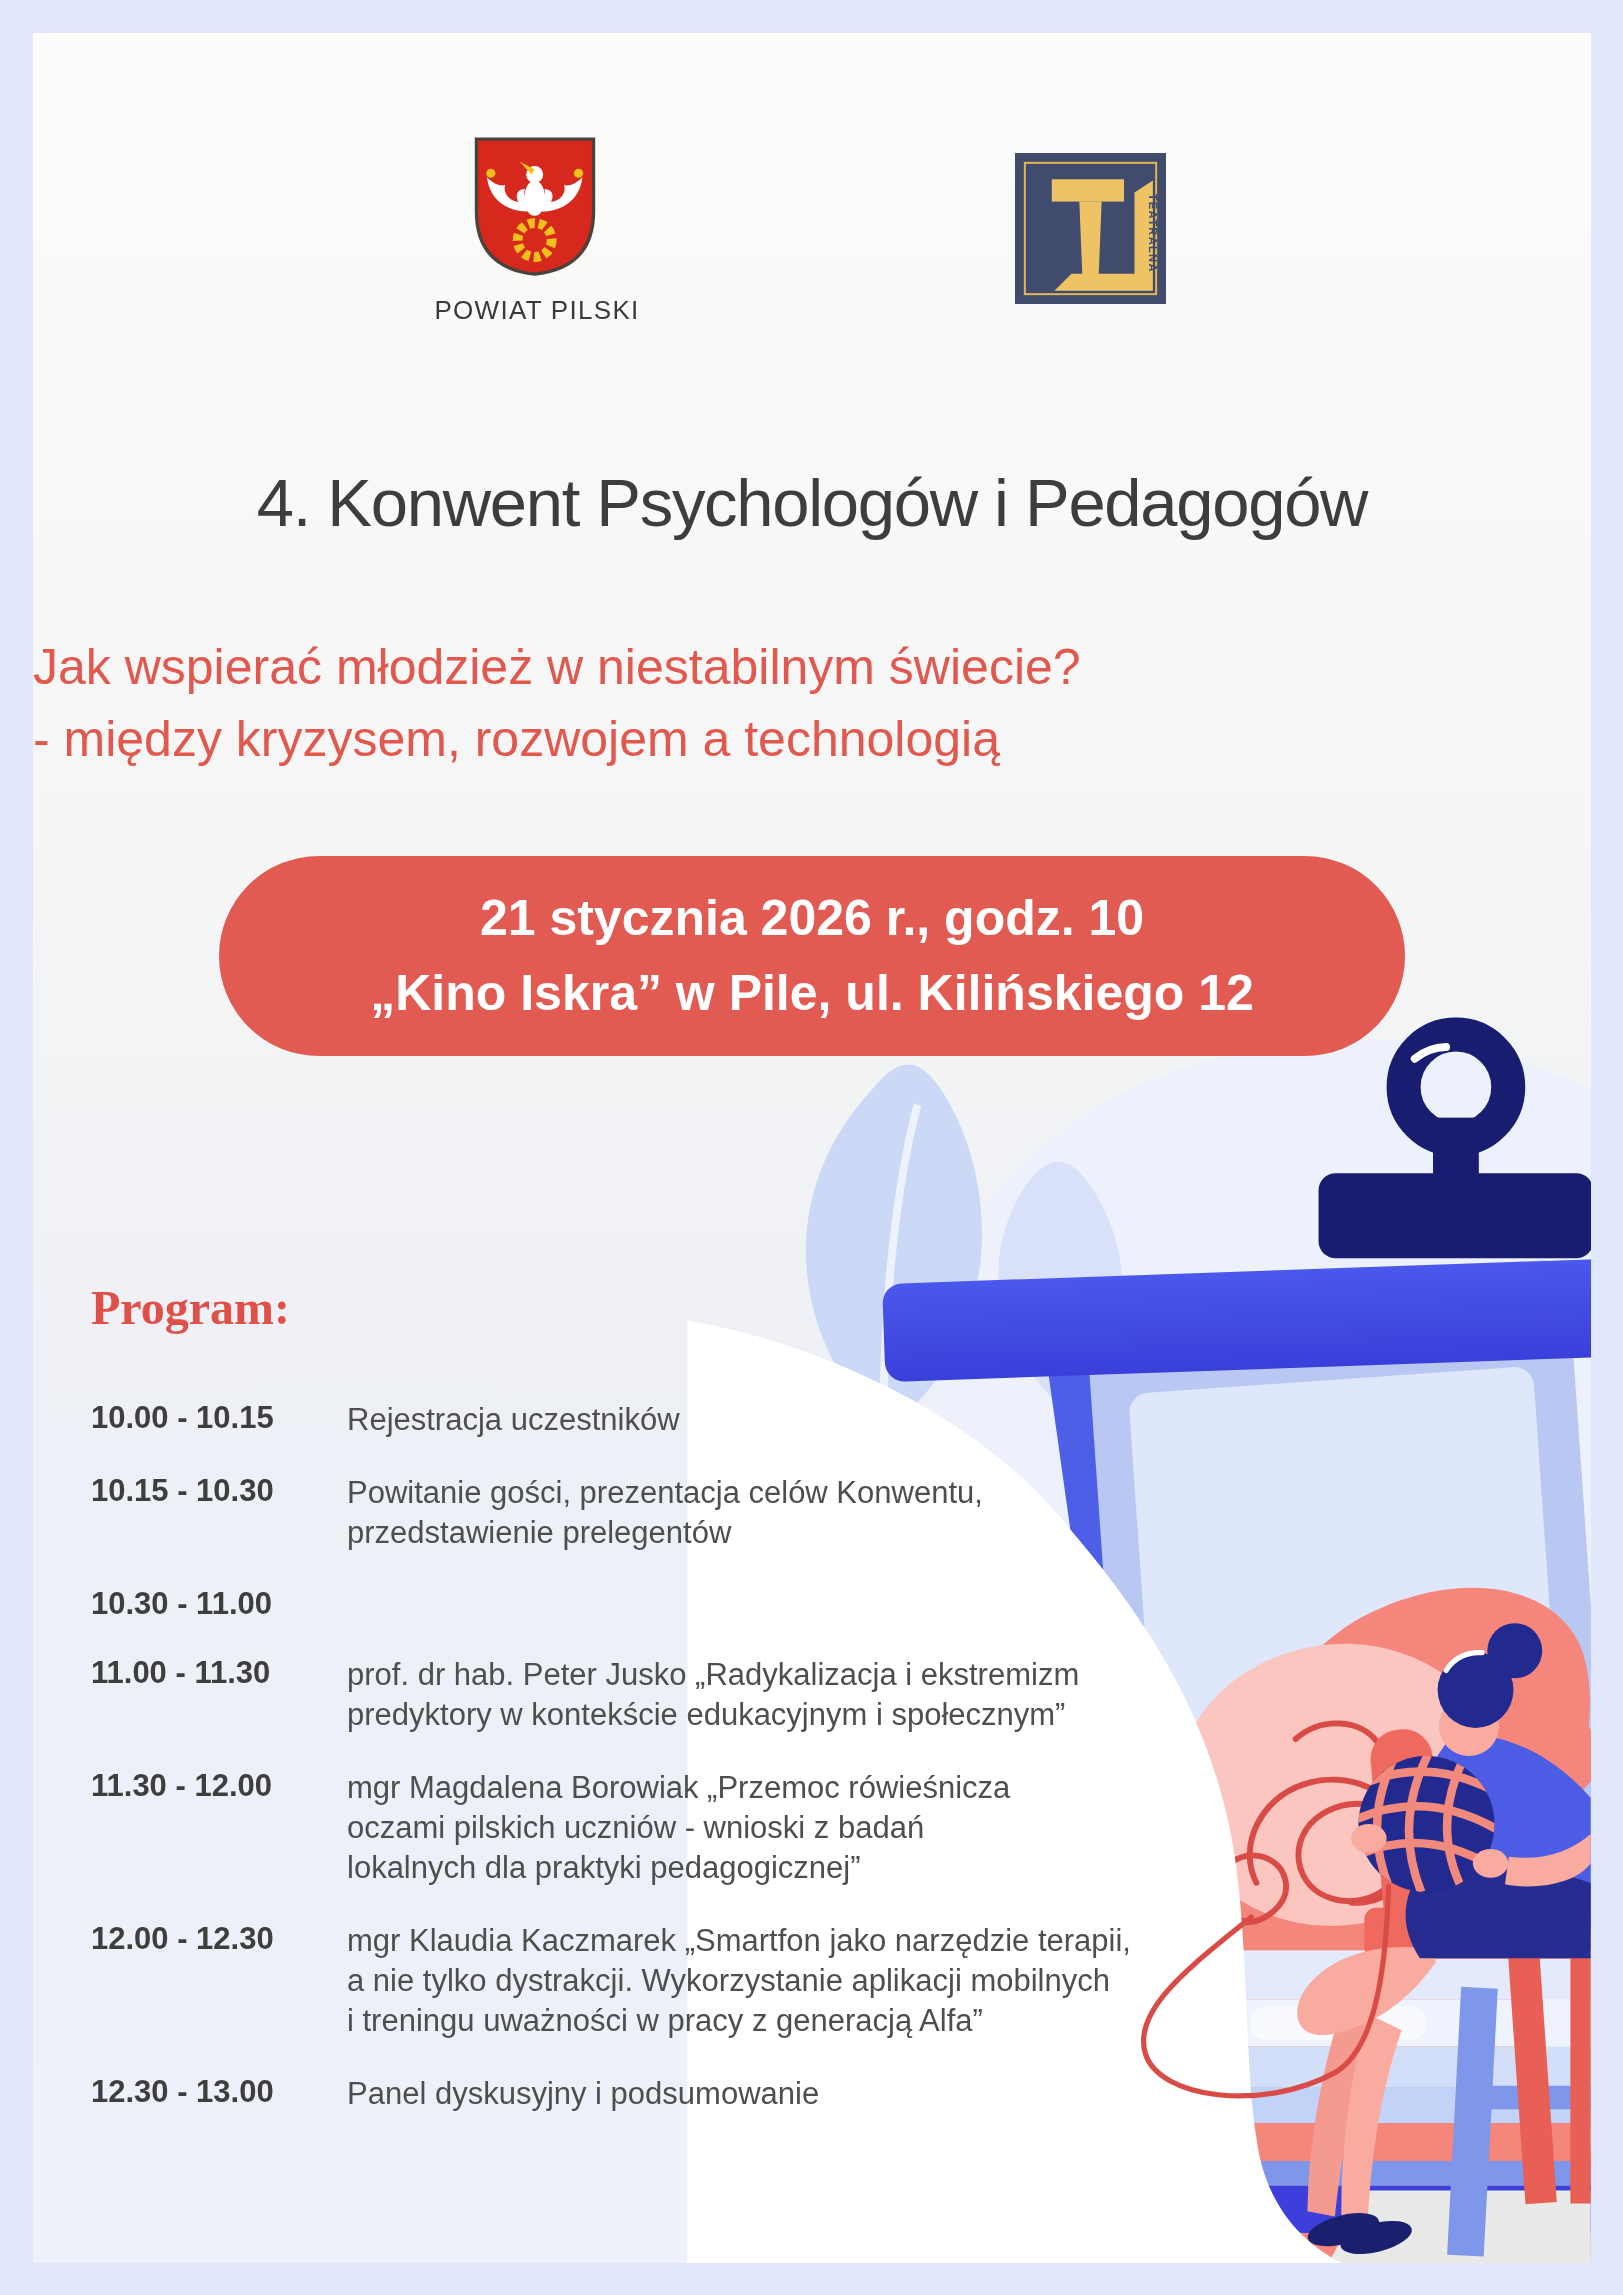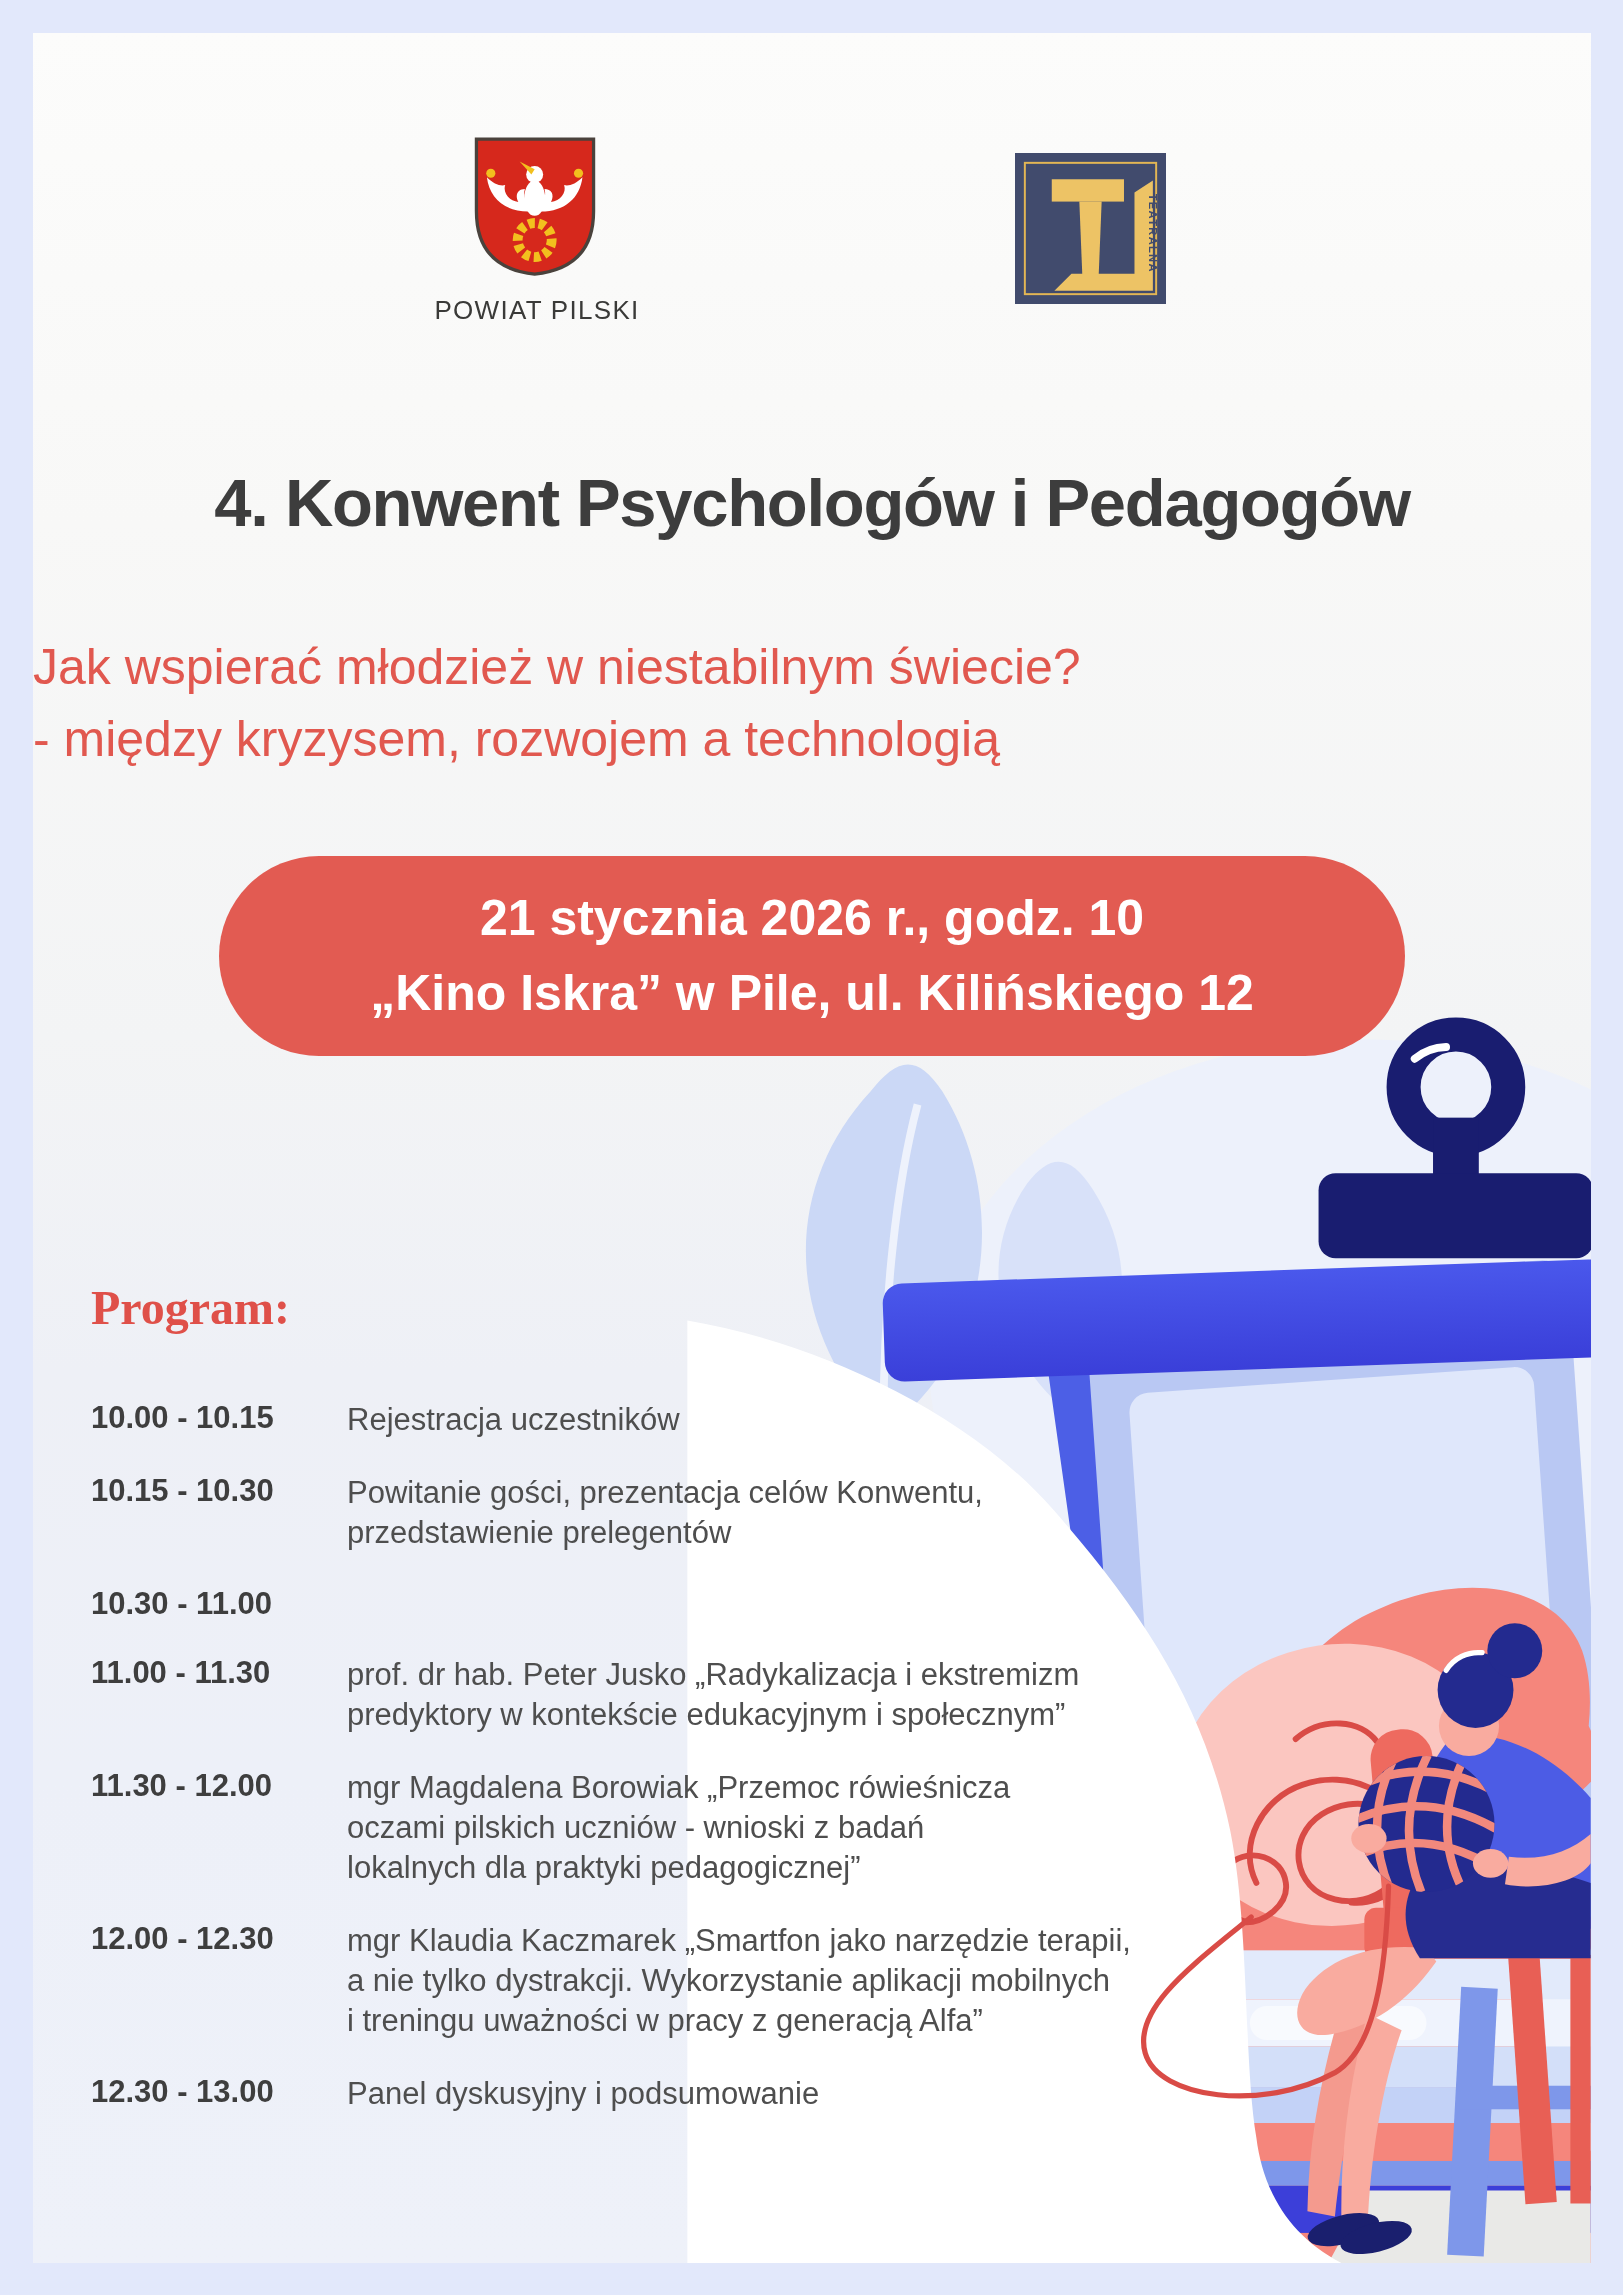--- a/index.html
+++ b/index.html
@@ -4,21 +4,21 @@
 <style>
   html,body{margin:0;padding:0;background:#c9d2ea;}
   .poster{position:relative;width:1623px;height:2295px;background:#e2e8fb;
           font-family:"Liberation Sans",sans-serif;overflow:hidden;}
   .inner{position:absolute;left:33px;top:33px;width:1558px;height:2230px;overflow:hidden;
          background:linear-gradient(180deg,#fcfcfb 0%,#f8f8f7 22%,#f3f4f5 45%,#eef0f6 60%,#edf0f8 78%,#eef1f9 100%);}
   .abs{position:absolute;}
 
   .crest-caption{left:357px;top:262px;width:294px;text-align:center;font-size:26px;
                  color:#3a3a38;letter-spacing:1.3px;}
-  .page-title{left:0;top:431px;width:1558px;text-align:center;font-size:67px;font-weight:bold;
+  .page-title{left:0;top:431px;width:1558px;text-align:center;font-size:67px;font-weight:normal;
               color:#3d3d3d;letter-spacing:-1.3px;}
   .subtitle{left:0;top:599px;width:1596px;font-size:50px;line-height:1.43;
             color:#e1584f;}
   .event-box{left:186px;top:823px;width:1186px;height:200px;background:#e25b52;border-radius:101px;
              display:flex;flex-direction:column;justify-content:center;align-items:center;z-index:3;}
   .event-box div{color:#ffffff;font-size:50px;font-weight:bold;line-height:1.5;text-align:left;}
 
   .illu{left:654px;top:980px;z-index:1;}
 
   .program{left:58px;top:1247px;width:1152px;z-index:4;}

